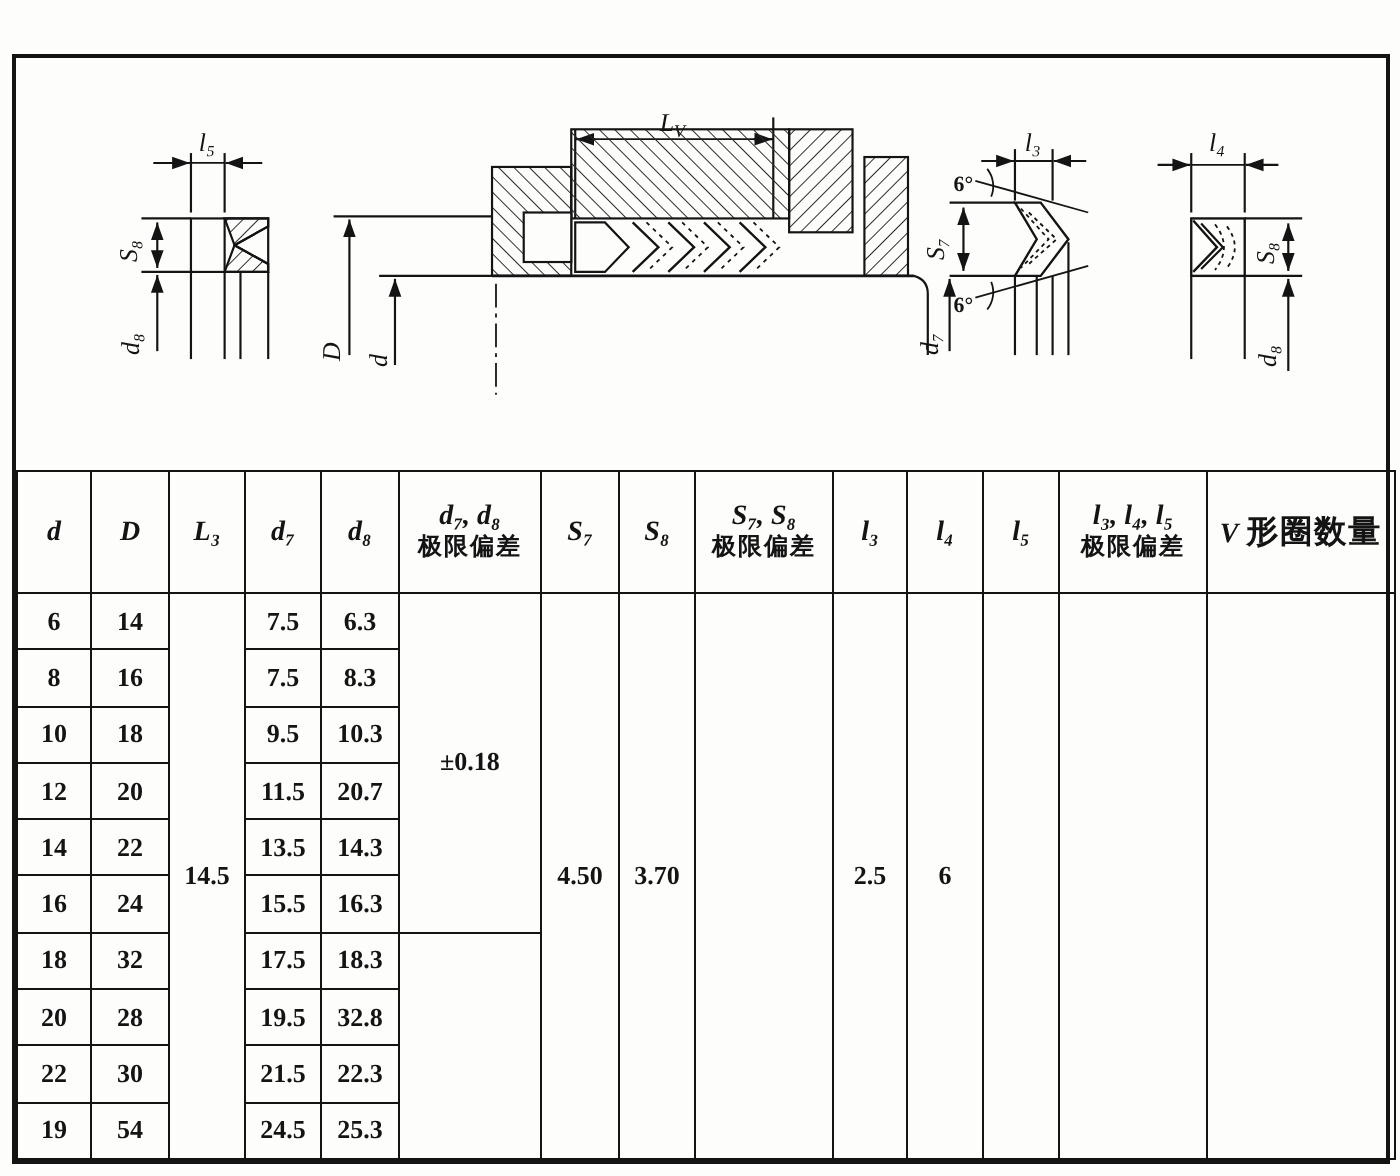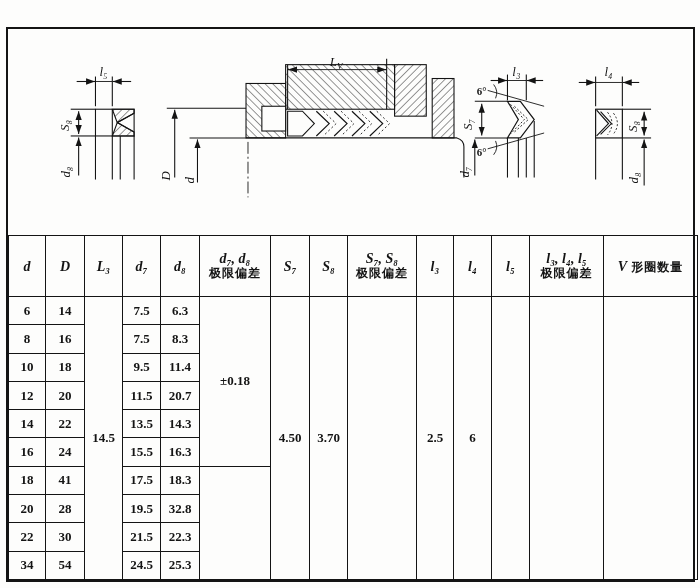--- a/index.html
+++ b/index.html
@@ -25,21 +25,21 @@
   }
   .spec-table th,.spec-table td{
     border:1px solid #141414;text-align:center;vertical-align:middle;
     padding:0;overflow:hidden;
   }
   .spec-table thead tr{height:61px;}
   .spec-table tbody tr{height:28px;}
   .var{font-style:italic;font-size:14px;font-family:"Liberation Serif","DejaVu Serif",serif;}
   .cn{font-size:12px;font-weight:bold;letter-spacing:1px;line-height:1.1;margin-top:0;
       font-family:"Liberation Sans","DejaVu Sans",sans-serif;}
-  .cn-inline{font-size:12px;font-weight:bold;letter-spacing:1px;margin-left:4px;
+  .cn-inline{font-size:16px;font-weight:bold;letter-spacing:1px;margin-left:4px;
       font-family:"Liberation Sans","DejaVu Sans",sans-serif;}
   .spec-table td{font-size:13px;font-weight:bold;}
   svg text{fill:#141414;}
   .dimtxt{font-family:"Liberation Serif","DejaVu Serif",serif;font-style:italic;font-size:13px;}
   .angtxt{font-family:"Liberation Serif","DejaVu Serif",serif;font-size:11px;font-weight:bold;}
 </style>
 </head>
 <body>
 
 <div class="unit-label">单位:mm</div>
@@ -252,21 +252,21 @@
       <tr>
         <td>8</td>
         <td>16</td>
         <td>7.5</td>
         <td>8.3</td>
       </tr>
       <tr>
         <td>10</td>
         <td>18</td>
         <td>9.5</td>
-        <td>11.4</td>
+        <td>10.3</td>
       </tr>
       <tr>
         <td>12</td>
         <td>20</td>
         <td>11.5</td>
         <td>20.7</td>
       </tr>
       <tr>
         <td>14</td>
         <td>22</td>
@@ -274,38 +274,38 @@
         <td>14.3</td>
       </tr>
       <tr>
         <td>16</td>
         <td>24</td>
         <td>15.5</td>
         <td>16.3</td>
       </tr>
       <tr>
         <td>18</td>
-        <td>41</td>
+        <td>32</td>
         <td>17.5</td>
         <td>18.3</td>
         <td rowspan="4"></td>
       </tr>
       <tr>
         <td>20</td>
         <td>28</td>
         <td>19.5</td>
         <td>32.8</td>
       </tr>
       <tr>
         <td>22</td>
         <td>30</td>
         <td>21.5</td>
         <td>22.3</td>
       </tr>
       <tr>
-        <td>34</td>
+        <td>19</td>
         <td>54</td>
         <td>24.5</td>
         <td>25.3</td>
       </tr>
     </tbody>
   </table>
 </div>
 
 </body></html>

